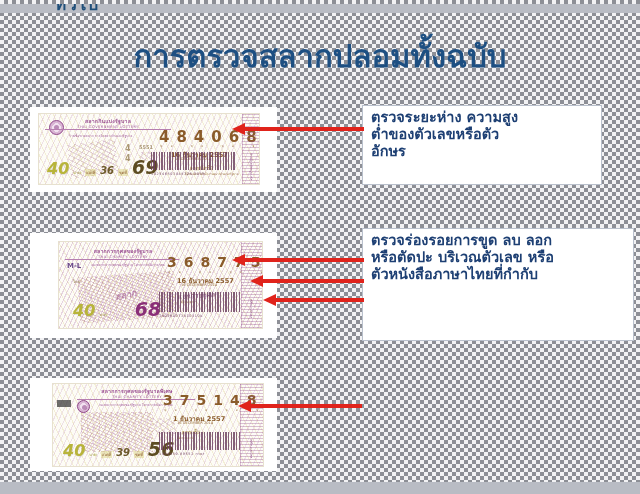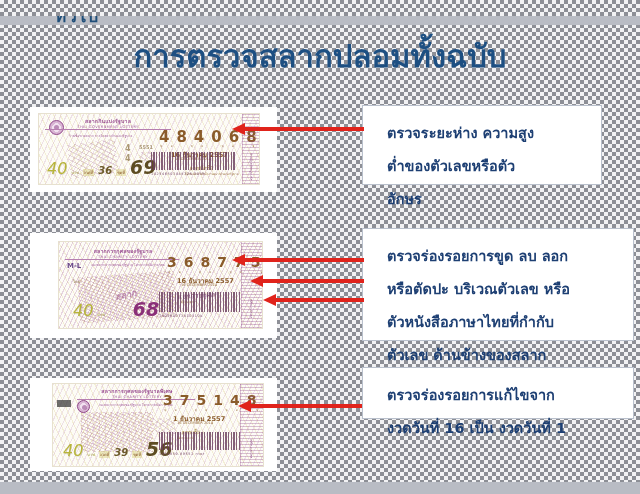--- a/index.html
+++ b/index.html
@@ -26,21 +26,21 @@
       linear-gradient(45deg, #8d8f96 25%, transparent 25%, transparent 75%, #8d8f96 75%),
       linear-gradient(45deg, #8d8f96 25%, transparent 25%, transparent 75%, #8d8f96 75%),
       linear-gradient(0deg, #f2f2f4 0 100%);
     background-size: 8px 8px, 8px 8px, 100% 100%;
     background-position: 0 0, 4px 4px, 0 0;
   }
 
   
   .top-band {
     position: absolute;
-    left: 0; top: 16px;
+    left: 0; top: 4px;
     width: 640px; height: 9px;
     background-color: #b9bcc4;
     overflow: hidden;
   }
   .top-band-ghost {
     position: absolute;
     left: 55px; top: -14px;
     font-size: 17px;
     font-weight: bold;
     color: #1f4e79;
@@ -226,21 +226,21 @@
     position: absolute;
     bottom: 6px;
     left: 8px;
     display: flex;
     align-items: baseline;
     gap: 4px;
     white-space: nowrap;
   }
   .t-price {
     font-size: 16px;
-    font-weight: normal;
+    font-weight: bold;
     color: #b8b43a;
     font-style: italic;
     text-shadow: 0.5px 0.5px 0 rgba(0,0,0,0.10);
   }
   .t-price-unit {
     font-size: 4px;
     color: #9a9430;
   }
   .t-chip {
     font-size: 4px;
@@ -341,21 +341,21 @@
     border: 1px solid #b9c0cc;
     box-sizing: border-box;
     color: #1d3f73;
     font-weight: bold;
     padding: 3px 6px 4px 8px;
     line-height: 1.18;
   }
   #callout-1 { left: 362px; top: 105px; width: 240px; height: 80px; font-size: 14.5px; }
   #callout-2 { left: 362px; top: 228px; width: 272px; height: 113px; font-size: 14.5px; }
   #callout-3 { left: 362px; top: 367px; width: 272px; height: 52px; font-size: 14.5px; }
-  .callout p { margin: 16px; white-space: nowrap; }
+  .callout p { margin: 0; white-space: nowrap; }
 
   
   .arrow {
     position: absolute;
     height: 4px;
     background: #e0231b;
   }
   .arrow::before {
     content: "";
     position: absolute;
@@ -512,27 +512,22 @@
   <div class="callout" id="callout-1">
     <p>ตรวจระยะห่าง ความสูง</p>
     <p>ต่ำของตัวเลขหรือตัว</p>
     <p>อักษร</p>
   </div>
 
   <div class="callout" id="callout-2">
     <p>ตรวจร่องรอยการขูด ลบ ลอก</p>
     <p>หรือตัดปะ บริเวณตัวเลข หรือ</p>
     <p>ตัวหนังสือภาษาไทยที่กำกับ</p>
-    <p>ตัวเลข ด้านข้างของสลาก</p>
   </div>
 
-  <div class="callout" id="callout-3">
-    <p>ตรวจร่องรอยการแก้ไขจาก</p>
-    <p>งวดวันที่ 16 เป็น งวดวันที่ 1</p>
-  </div>
 
   <div class="arrow" id="arrow-1"></div>
   <div class="arrow" id="arrow-2"></div>
   <div class="arrow" id="arrow-3"></div>
   <div class="arrow" id="arrow-4"></div>
   <div class="arrow" id="arrow-5"></div>
 
   <div class="bottom-band"></div>
 </div>
 

